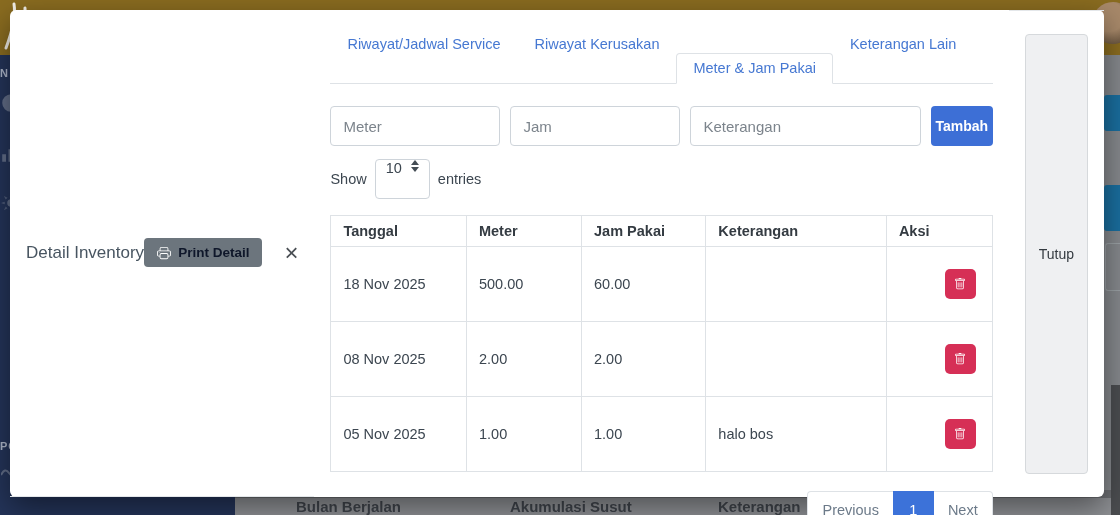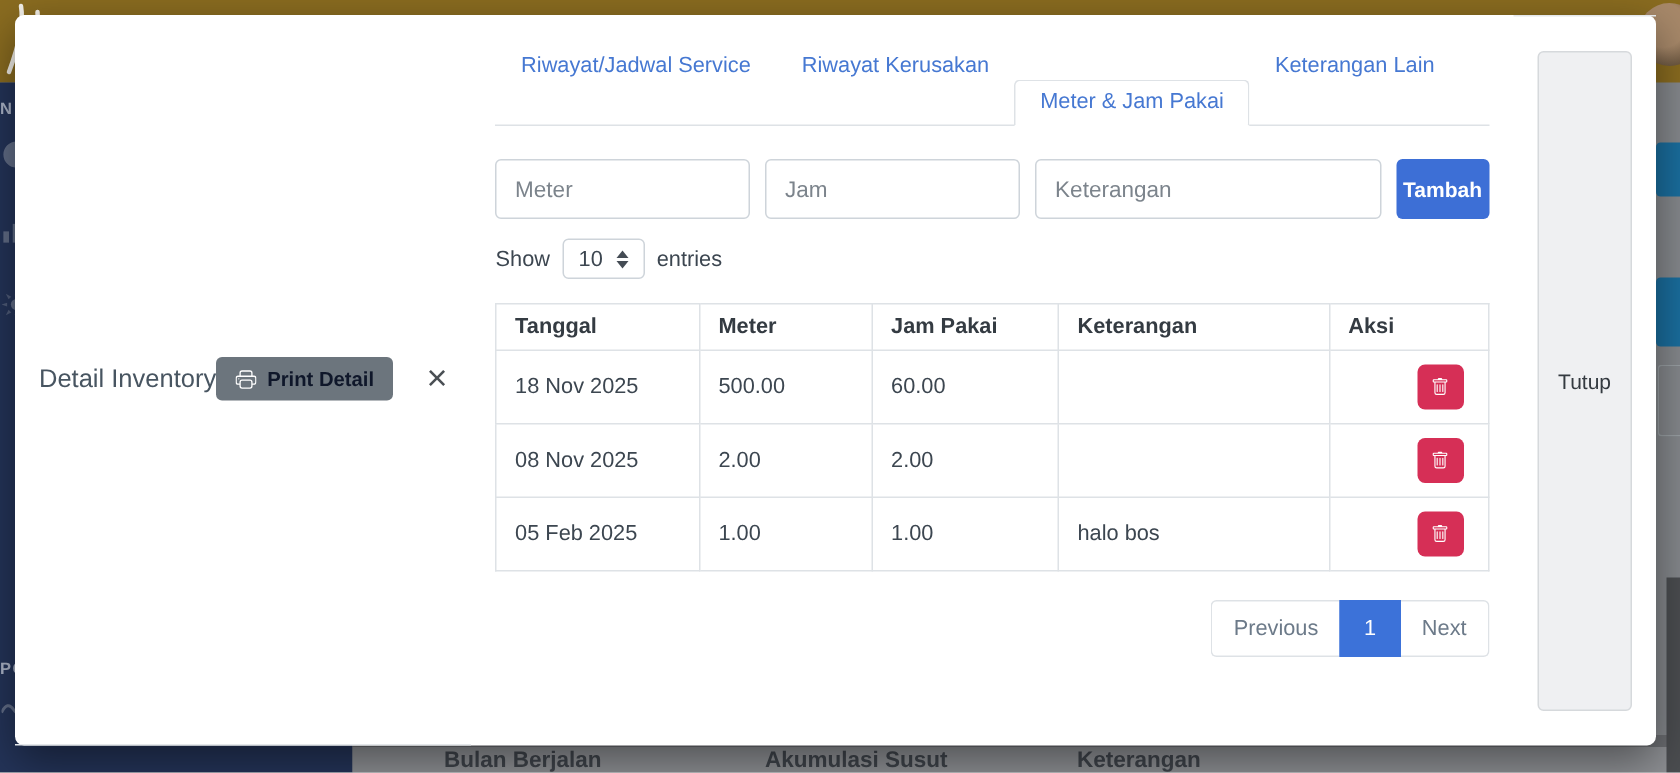--- a/index.html
+++ b/index.html
@@ -50,32 +50,32 @@
   input.ctl { height:40px; border:1px solid #ced4da; border-radius:4px; padding:0 12px; font-size:15px;
               color:#212529; font-family:"Liberation Sans", sans-serif; outline:none; }
   input.ctl::placeholder { color:#7c848c; }
   .inp-meter, .inp-jam { width:170px; }
   .inp-ket { flex:1; }
   .btn-tambah { width:62px; height:40px; background:#3d6fd6; color:#fff; border:none; border-radius:4px;
                 font-size:14px; font-weight:bold; cursor:pointer; font-family:"Liberation Sans", sans-serif; }
 
   
   .show-row { display:flex; align-items:center; gap:8px; margin-top:13px; font-size:14.5px; color:#3c4650; }
-  .select-box { display:flex; align-items:center; gap:9px; border:1px solid #ced4da; border-radius:4px;
-                height:27px; padding:0 10px; cursor:pointer; color:#3c4650; background:#fff; }
+  .select-box { display:flex; align-items:flex-start; gap:9px; border:1px solid #ced4da; border-radius:4px;
+                height:40px; padding:0 10px; cursor:pointer; color:#3c4650; background:#fff; }
   .updown { display:flex; flex-direction:column; gap:2px; }
   .updown i { display:block; width:0; height:0; border-left:4px solid transparent; border-right:4px solid transparent; }
   .updown .up { border-bottom:5px solid #444c54; }
   .updown .dn { border-top:5px solid #444c54; }
 
   
   table.grid { width:100%; border-collapse:collapse; margin-top:16px; font-size:14.5px; color:#3c4650; }
   table.grid th, table.grid td { border:1px solid #dee2e6; text-align:left; }
   table.grid th { font-weight:bold; color:#343b42; padding:7px 12px; }
-  table.grid td { padding:9px 12px; height:40px; }
+  table.grid td { padding:22px 12px; height:40px; }
   .col-tanggal { width:20.5%; } .col-meter { width:17.4%; } .col-jam { width:18.8%; }
   .col-ket { width:27.3%; } .col-aksi { width:16%; }
   .td-aksi { text-align:left; }
   .btn-del { width:31px; height:30px; background:#d62f56; border:none; border-radius:5px; cursor:pointer;
              display:inline-flex; align-items:center; justify-content:center; margin-left:46px; }
 
   
   .pag-row { display:flex; justify-content:flex-end; margin-top:9px; }
   .pag { display:flex;margin-top:10px; }
   .pag-item { height:38px; display:flex; align-items:center; padding:0 14px; border:1px solid #dee2e6;
@@ -213,21 +213,21 @@
               <button class="btn-del">
                 <svg width="12" height="12" viewBox="0 0 16 16" fill="#fff">
                   <path d="M5.5 5.5A.5.5 0 0 1 6 6v6a.5.5 0 0 1-1 0V6a.5.5 0 0 1 .5-.5zm2.5 0a.5.5 0 0 1 .5.5v6a.5.5 0 0 1-1 0V6a.5.5 0 0 1 .5-.5zm3 .5a.5.5 0 0 0-1 0v6a.5.5 0 0 0 1 0V6z"></path>
                   <path d="M14.5 3a1 1 0 0 1-1 1H13v9a2 2 0 0 1-2 2H5a2 2 0 0 1-2-2V4h-.5a1 1 0 0 1-1-1V2a1 1 0 0 1 1-1H6a1 1 0 0 1 1-1h2a1 1 0 0 1 1 1h3.5a1 1 0 0 1 1 1v1zM4.118 4 4 4.059V13a1 1 0 0 0 1 1h6a1 1 0 0 0 1-1V4.059L11.882 4H4.118zM2.5 3h11V2h-11v1z"></path>
                 </svg>
               </button>
             </td>
           </tr>
 
           <tr>
-            <td>05 Feb 2025</td>
+            <td>05 Nov 2025</td>
             <td>1.00</td>
             <td>1.00</td>
             <td>halo bos</td>
             <td class="td-aksi">
               <button class="btn-del">
                 <svg width="12" height="12" viewBox="0 0 16 16" fill="#fff">
                   <path d="M5.5 5.5A.5.5 0 0 1 6 6v6a.5.5 0 0 1-1 0V6a.5.5 0 0 1 .5-.5zm2.5 0a.5.5 0 0 1 .5.5v6a.5.5 0 0 1-1 0V6a.5.5 0 0 1 .5-.5zm3 .5a.5.5 0 0 0-1 0v6a.5.5 0 0 0 1 0V6z"></path>
                   <path d="M14.5 3a1 1 0 0 1-1 1H13v9a2 2 0 0 1-2 2H5a2 2 0 0 1-2-2V4h-.5a1 1 0 0 1-1-1V2a1 1 0 0 1 1-1H6a1 1 0 0 1 1-1h2a1 1 0 0 1 1 1h3.5a1 1 0 0 1 1 1v1zM4.118 4 4 4.059V13a1 1 0 0 0 1 1h6a1 1 0 0 0 1-1V4.059L11.882 4H4.118zM2.5 3h11V2h-11v1z"></path>
                 </svg>
               </button>

